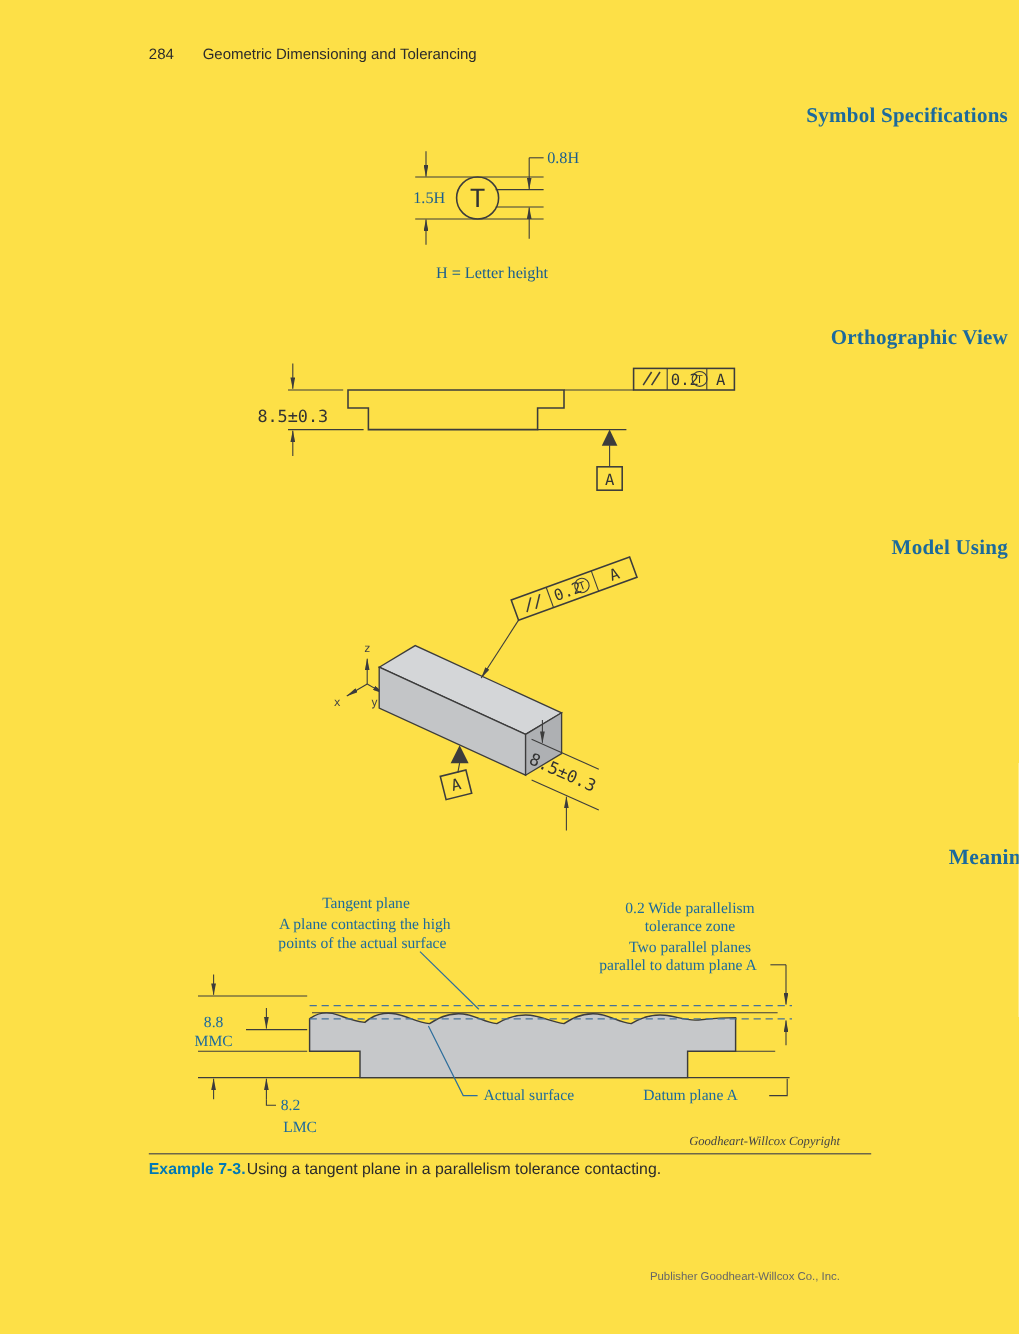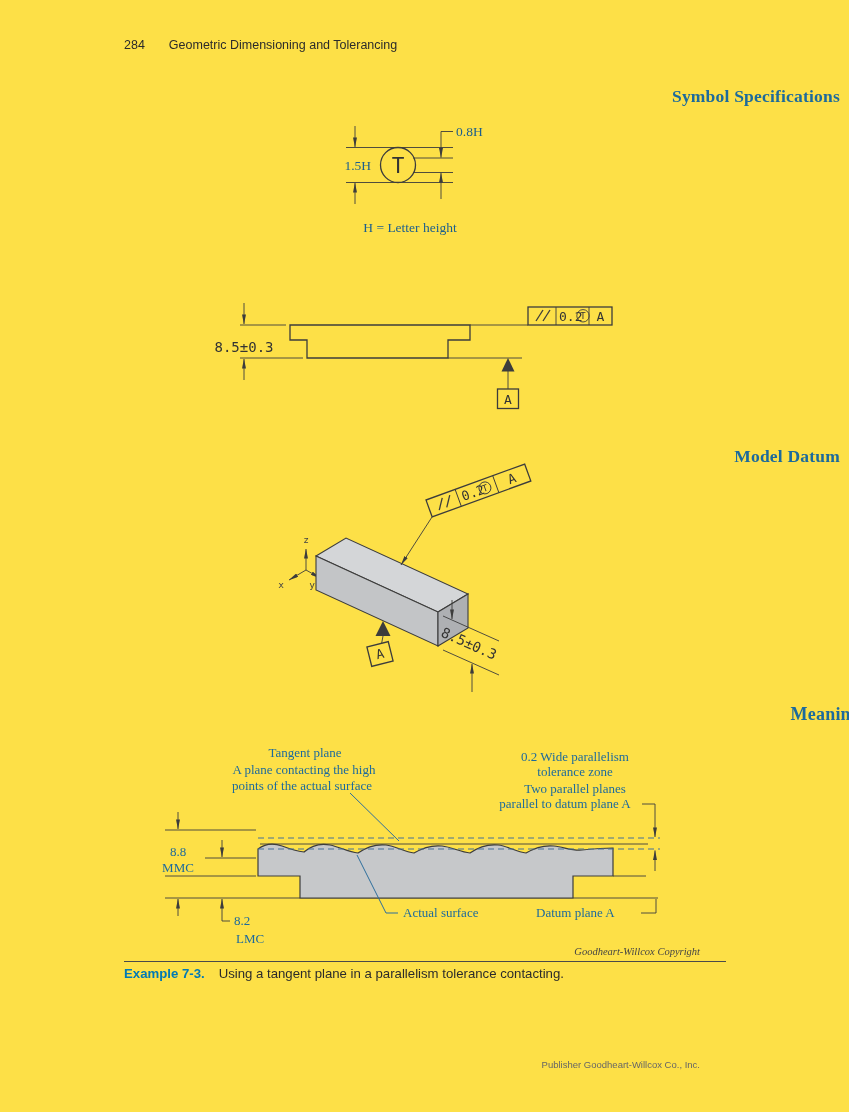--- a/index.html
+++ b/index.html
@@ -19,34 +19,35 @@
   .cads{font-family:"DejaVu Sans Mono",monospace;font-size:9px;fill:#333;}
   .axis{font-family:"DejaVu Sans Mono",monospace;font-size:9.5px;fill:#444;}
   .thin{stroke:#3c3c3c;stroke-width:0.9;fill:none;}
   .med{stroke:#3c3c3c;stroke-width:1.3;fill:none;}
   .blead{stroke:#2d6e9c;stroke-width:1;fill:none;}
   .zone{stroke:#44719a;stroke-width:1;fill:none;stroke-dasharray:6 4;}
   .credit{position:absolute;right:149px;top:946px;font-family:"Liberation Serif",serif;
           font-style:italic;font-size:10.5px;color:#444;}
   .rule{position:absolute;left:124px;top:961px;width:602px;height:1px;background:#4a4a4a;}
   .caption{position:absolute;left:124px;top:966px;width:610px;font-size:13.2px;color:#2b2b2b;}
-  .caption .exl{color:#0079b5;font-weight:bold;margin-right:14px;}
+  .caption .exl{color:#0079b5;font-weight:bold;margin-right:1px;}
   .copyright{position:absolute;right:149px;top:1059px;font-size:9.5px;color:#666;}
 </style>
 </head>
 <body>
 
 <div class="page">
 
   <div class="runhead">
     <span class="num">284</span><span>Geometric Dimensioning and Tolerancing</span>
   </div>
 
   <div class="bluehead" id="h-symbol">Symbol Specifications</div>
-  <div class="bluehead" id="h-model">Model Datum</div>
+  <div class="bluehead" id="h-ortho">Orthographic View</div>
+  <div class="bluehead" id="h-model">Model Using</div>
   <div class="bluehead" id="h-meaning">Meaning</div>
 
   <svg class="art" width="849" height="1112" viewBox="0 0 849 1112">
     <defs>
       <marker id="arr" viewBox="0 0 10 4" refX="9.6" refY="2" markerWidth="11" markerHeight="4.4" orient="auto">
         <path d="M0,0 L10,2 L0,4 Z" fill="#3c3c3c"></path>
       </marker>
     </defs>
 
     <g>

